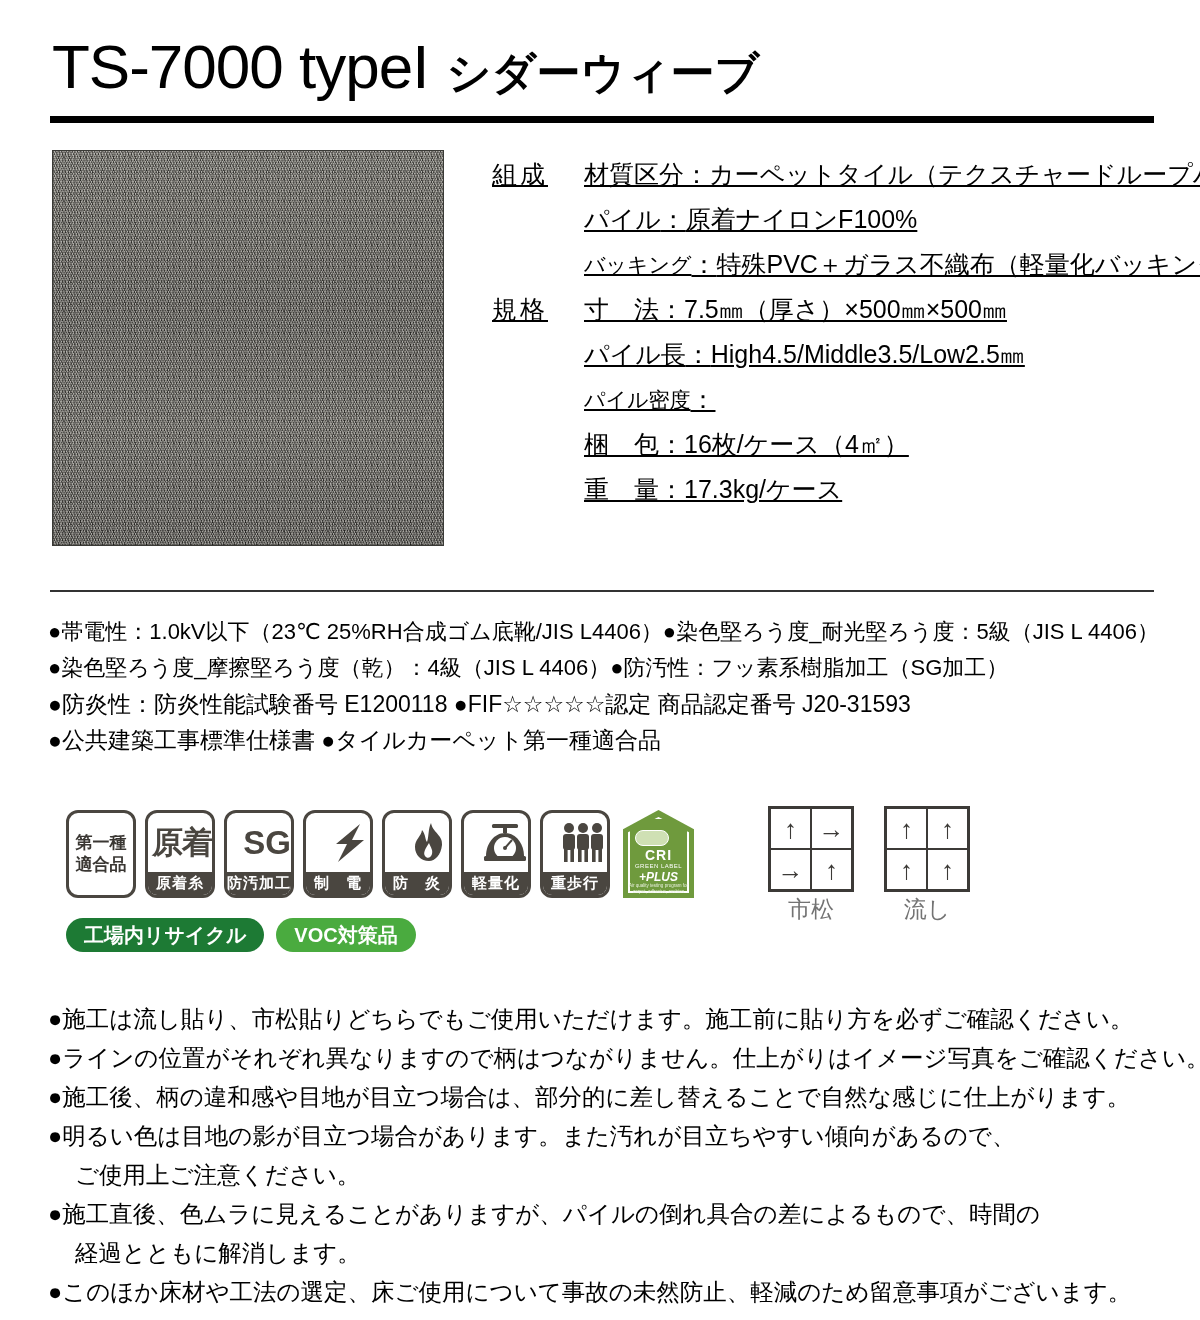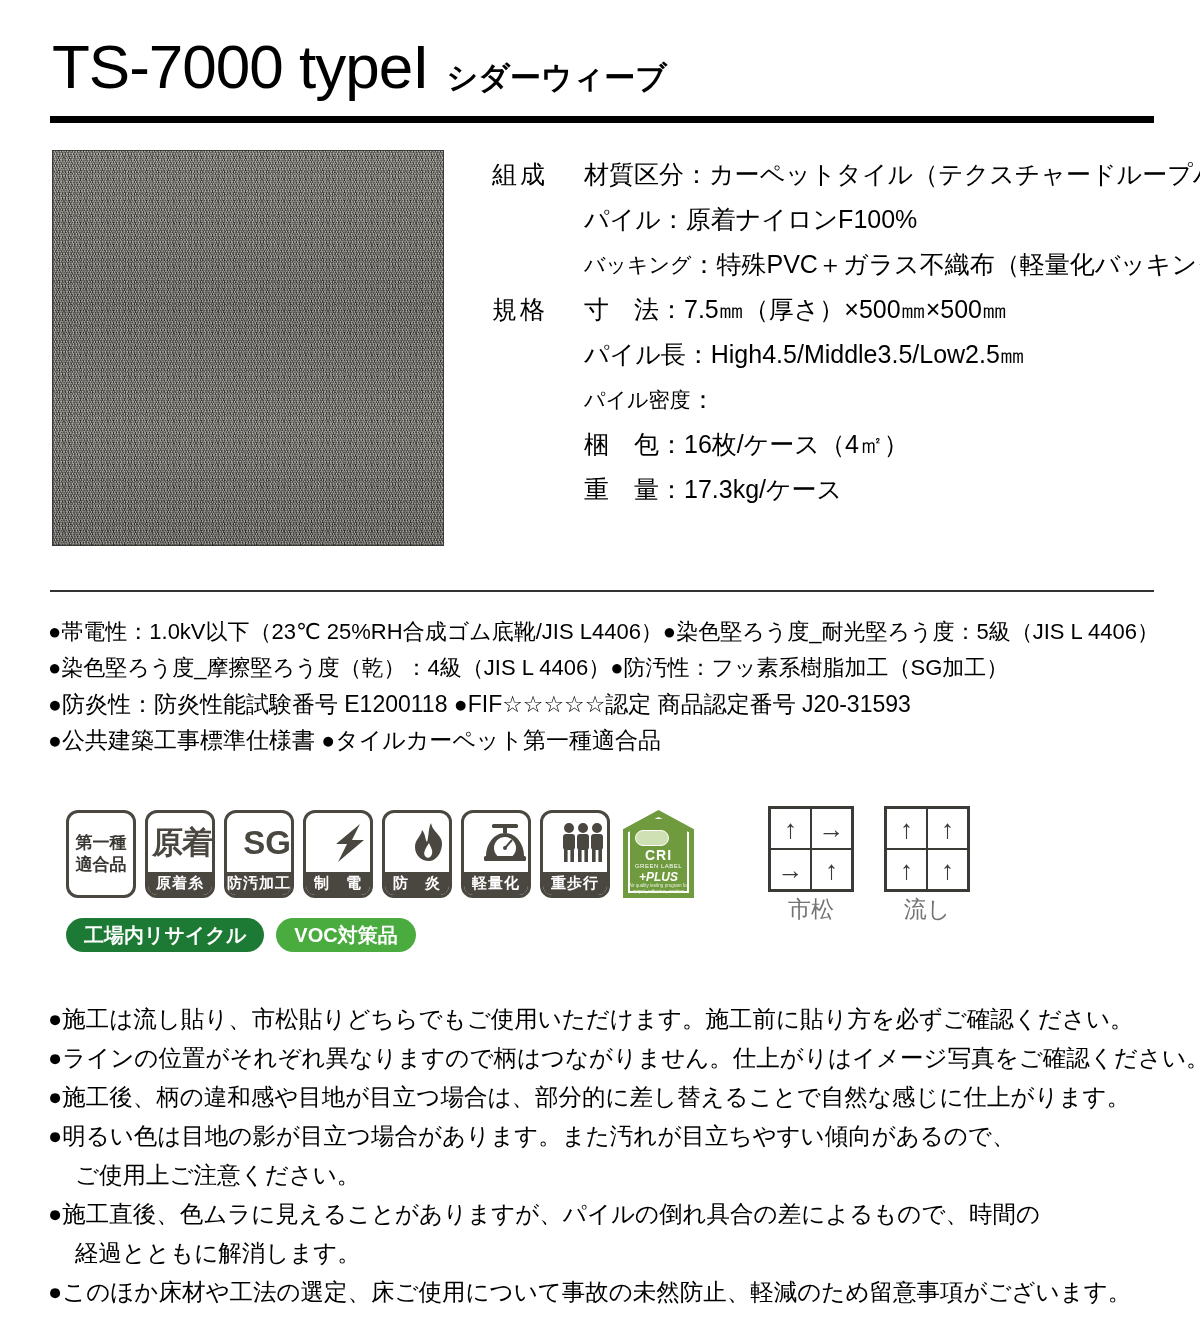--- a/index.html
+++ b/index.html
@@ -25,21 +25,21 @@
     gap: 18px;
     white-space: nowrap;
   }
   .title-main {
     font-size: 62px;
     font-weight: normal;
     letter-spacing: -1px;
     line-height: 1;
   }
   .title-sub {
-    font-size: 31px;
+    font-size: 44px;
     font-weight: bold;
     letter-spacing: 0px;
     line-height: 1;
   }
   .title-rule {
     position: absolute;
     left: 50px;
     top: 116px;
     width: 1104px;
     height: 7px;
@@ -83,21 +83,21 @@
 
   
   .spec {
     position: absolute;
     left: 492px;
     top: 152px;
     width: 670px;
     font-size: 25px;
     line-height: 45px;
   }
-  .spec-row { display: flex; align-items: flex-end; white-space: nowrap; }
+  .spec-row { display: flex; align-items: flex-end; white-space: nowrap; text-decoration: underline; }
   .spec-cat {
     width: 92px;
     flex: 0 0 92px;
     font-size: 25px;
     letter-spacing: 3px;
   }
   .spec-key {
     flex: 0 0 auto;
     font-size: 25px;
   }

